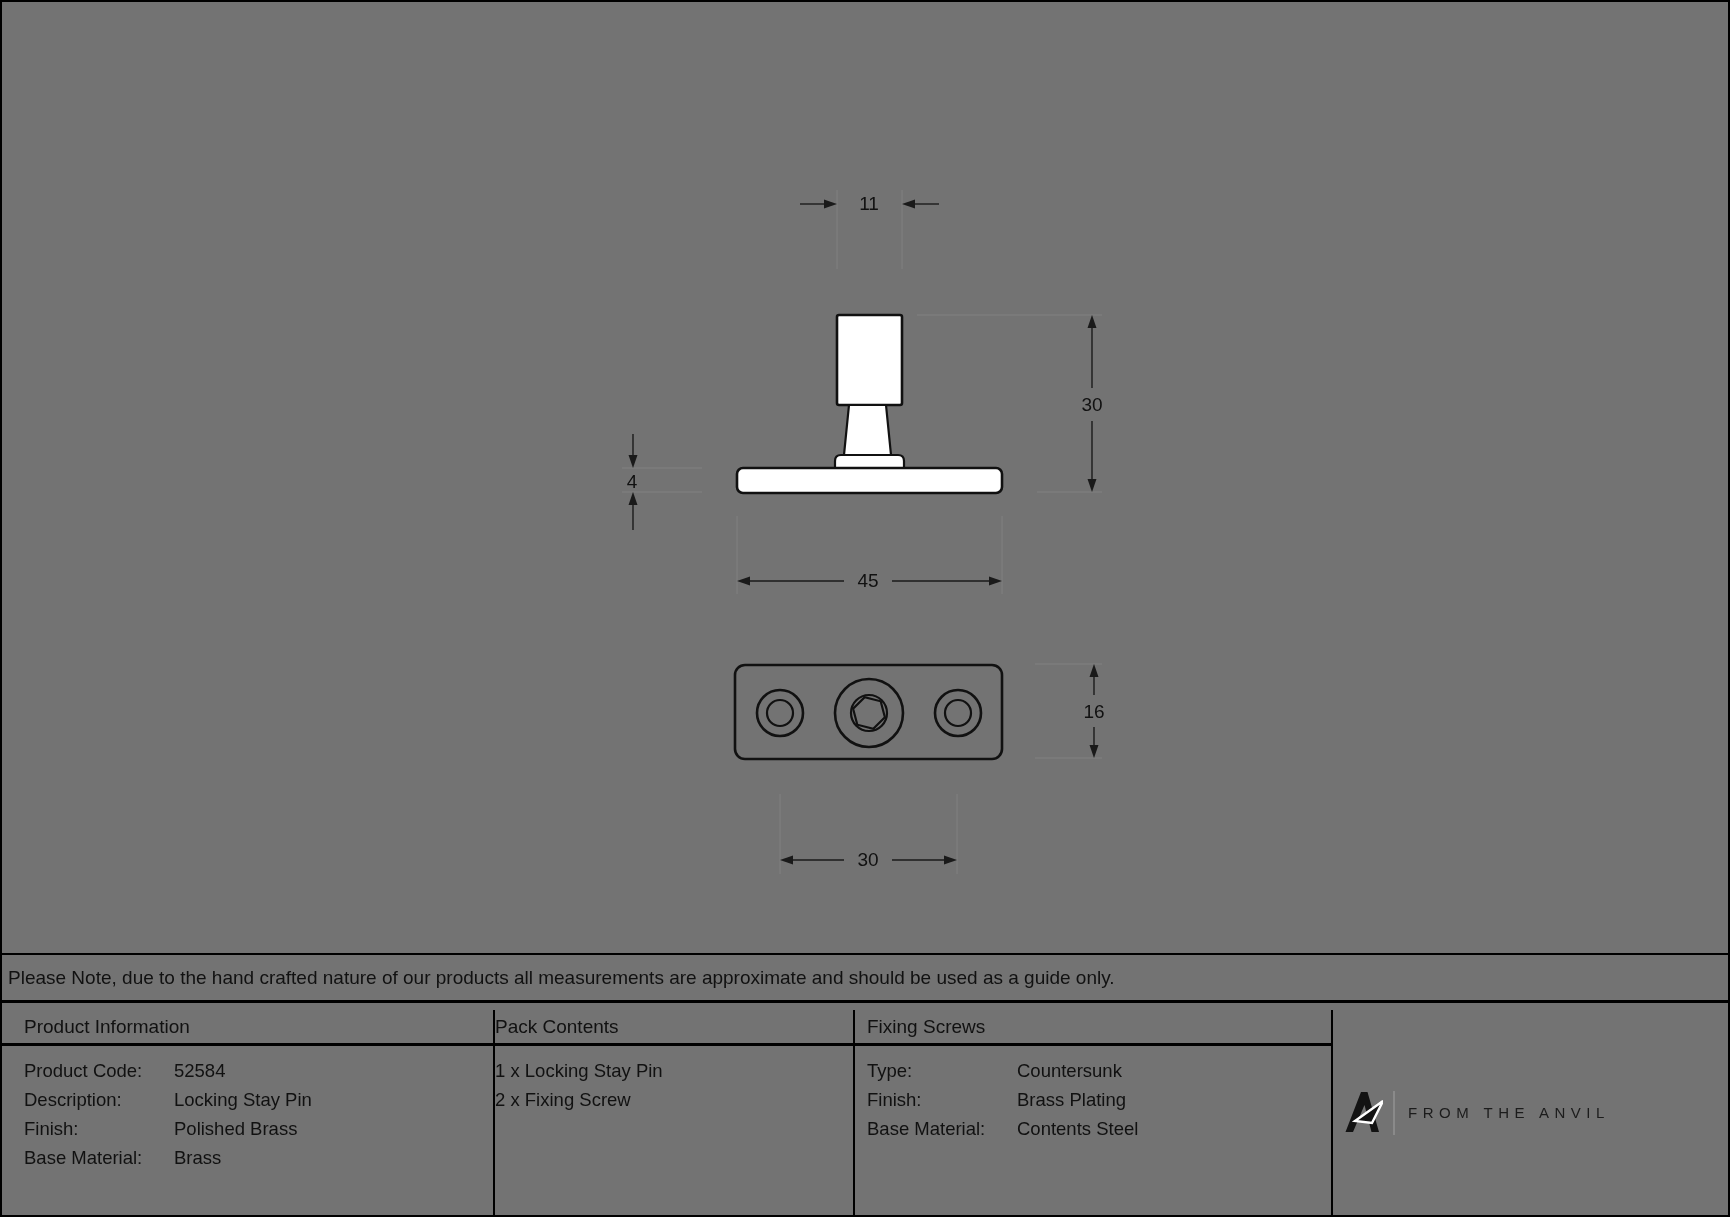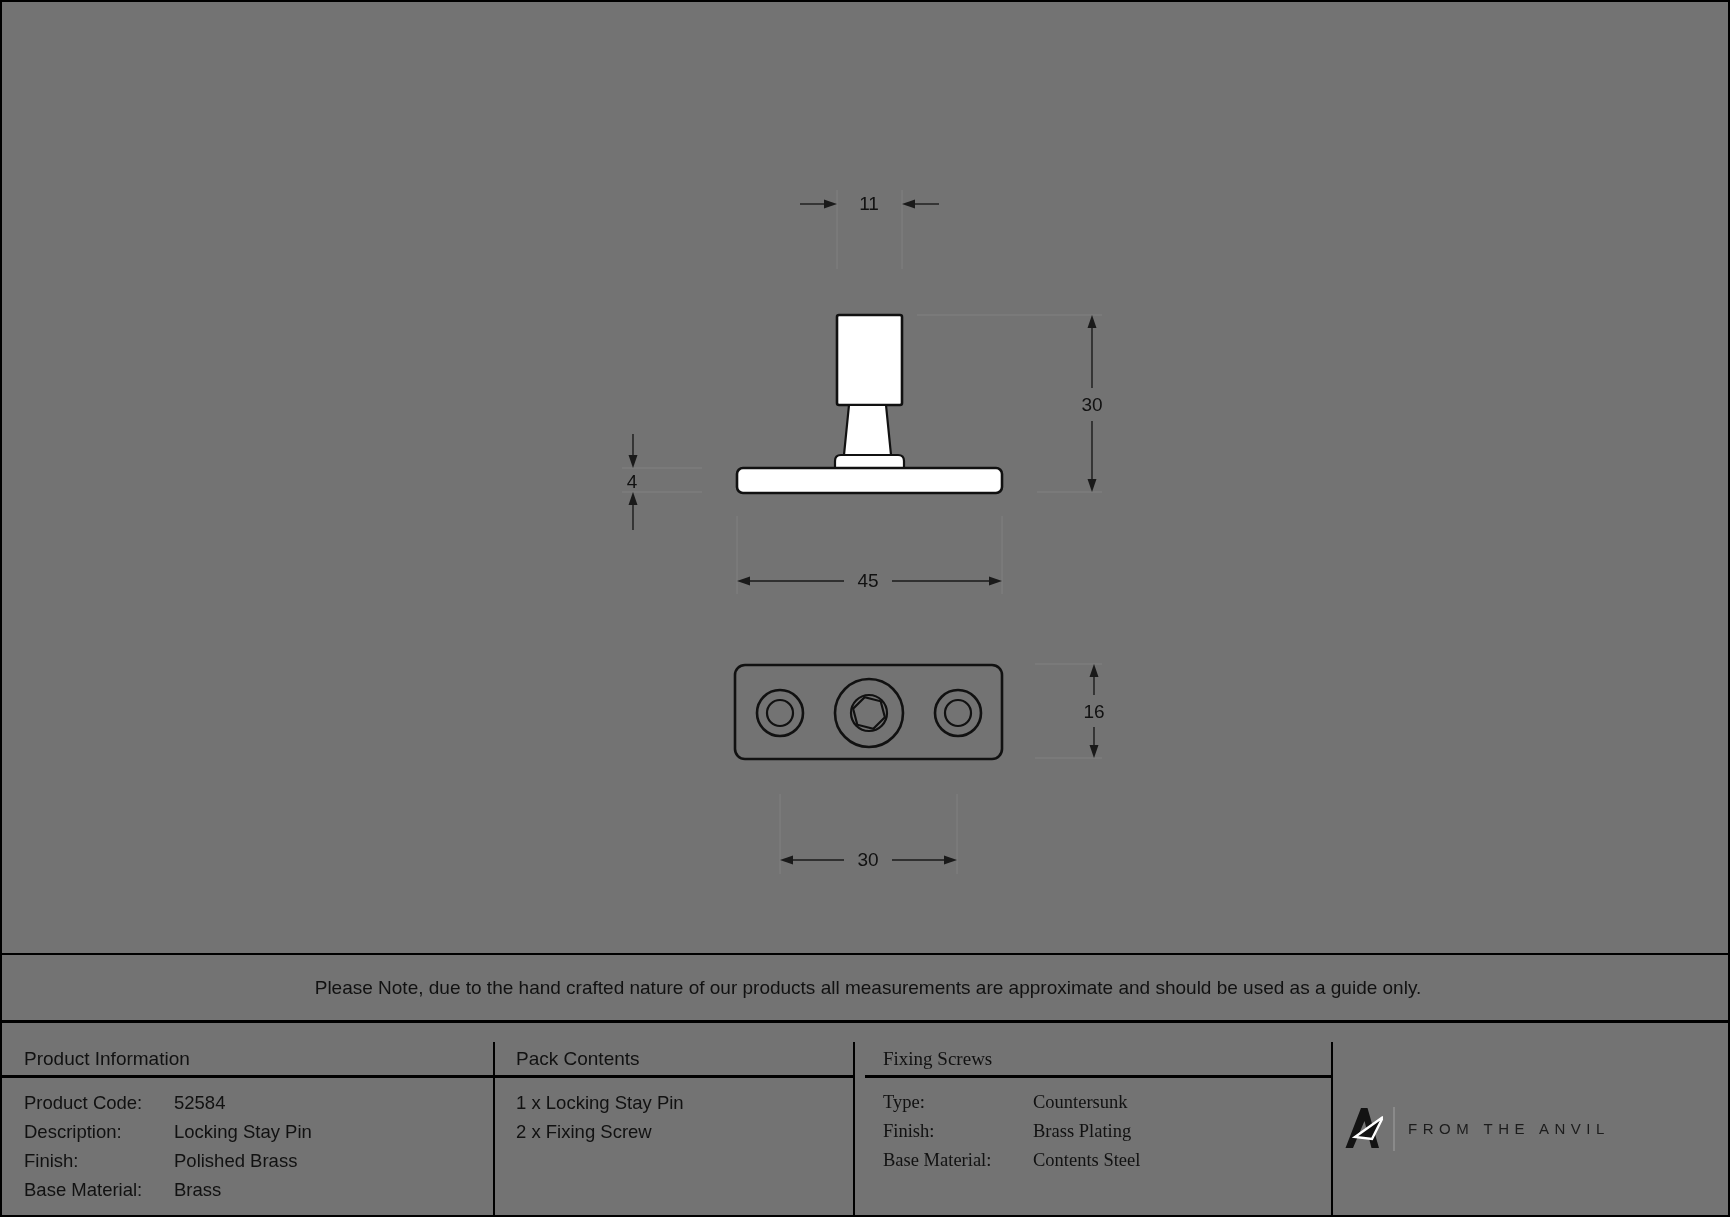--- a/index.html
+++ b/index.html
@@ -1,27 +1,27 @@
 <!DOCTYPE html>
 <html><head>
 <meta charset="utf-8">
 <style>
   html,body{margin:0;padding:0;background:#fff;}
   body{width:1730px;height:1217px;font-family:"Liberation Sans",sans-serif;color:#111;}
   .sheet{position:relative;width:1730px;height:1217px;box-sizing:border-box;border:2px solid #000;background:#737373;overflow:hidden;}
   .drawing{position:absolute;top:0;left:0;}
-  .note-row{position:absolute;left:0;right:0;top:951px;height:70px;box-sizing:border-box;
+  .note-row{position:absolute;left:0;right:0;top:951px;height:50px;box-sizing:border-box;
     border-top:2px solid #000;border-bottom:3px solid #000;display:flex;align-items:center;
-    padding-left:6px;font-size:19px;justify-content:center;}
-  .info-table{position:absolute;left:0;right:0;top:1008px;bottom:0;display:flex;margin-top:32px;}
+    padding-left:6px;font-size:19px;}
+  .info-table{position:absolute;left:0;right:0;top:1008px;bottom:0;display:flex;}
   .col{box-sizing:border-box;height:100%;}
   .col-borders{border-right:2px solid #000;}
   .col1{width:493px;padding-left:22px;}
-  .col2{width:360px;padding-left:21px;}
-  .col3{width:478px;padding-left:28px;font-family:Liberation Serif, serif;}
+  .col2{width:360px;}
+  .col3{width:478px;padding-left:12px;}
   .col4{flex:1;display:flex;align-items:center;padding-left:12px;}
   .col-head{height:33px;display:flex;align-items:center;font-size:19px;
     border-bottom:3px solid #000;margin-left:-22px;padding-left:22px;}
   .col2 .col-head{margin-left:-21px;padding-left:21px;}
   .col3 .col-head{margin-left:-18px;padding-left:18px;}
   .rows{padding-top:10px;font-size:18.5px;line-height:29px;}
   .kv{display:flex;}
   .kv .k{width:150px;flex:0 0 150px;}
   .logo{display:flex;align-items:center;}
   .logo-divider{width:2px;height:44px;background:#8a8a8a;margin:0 13px 0 10px;}

